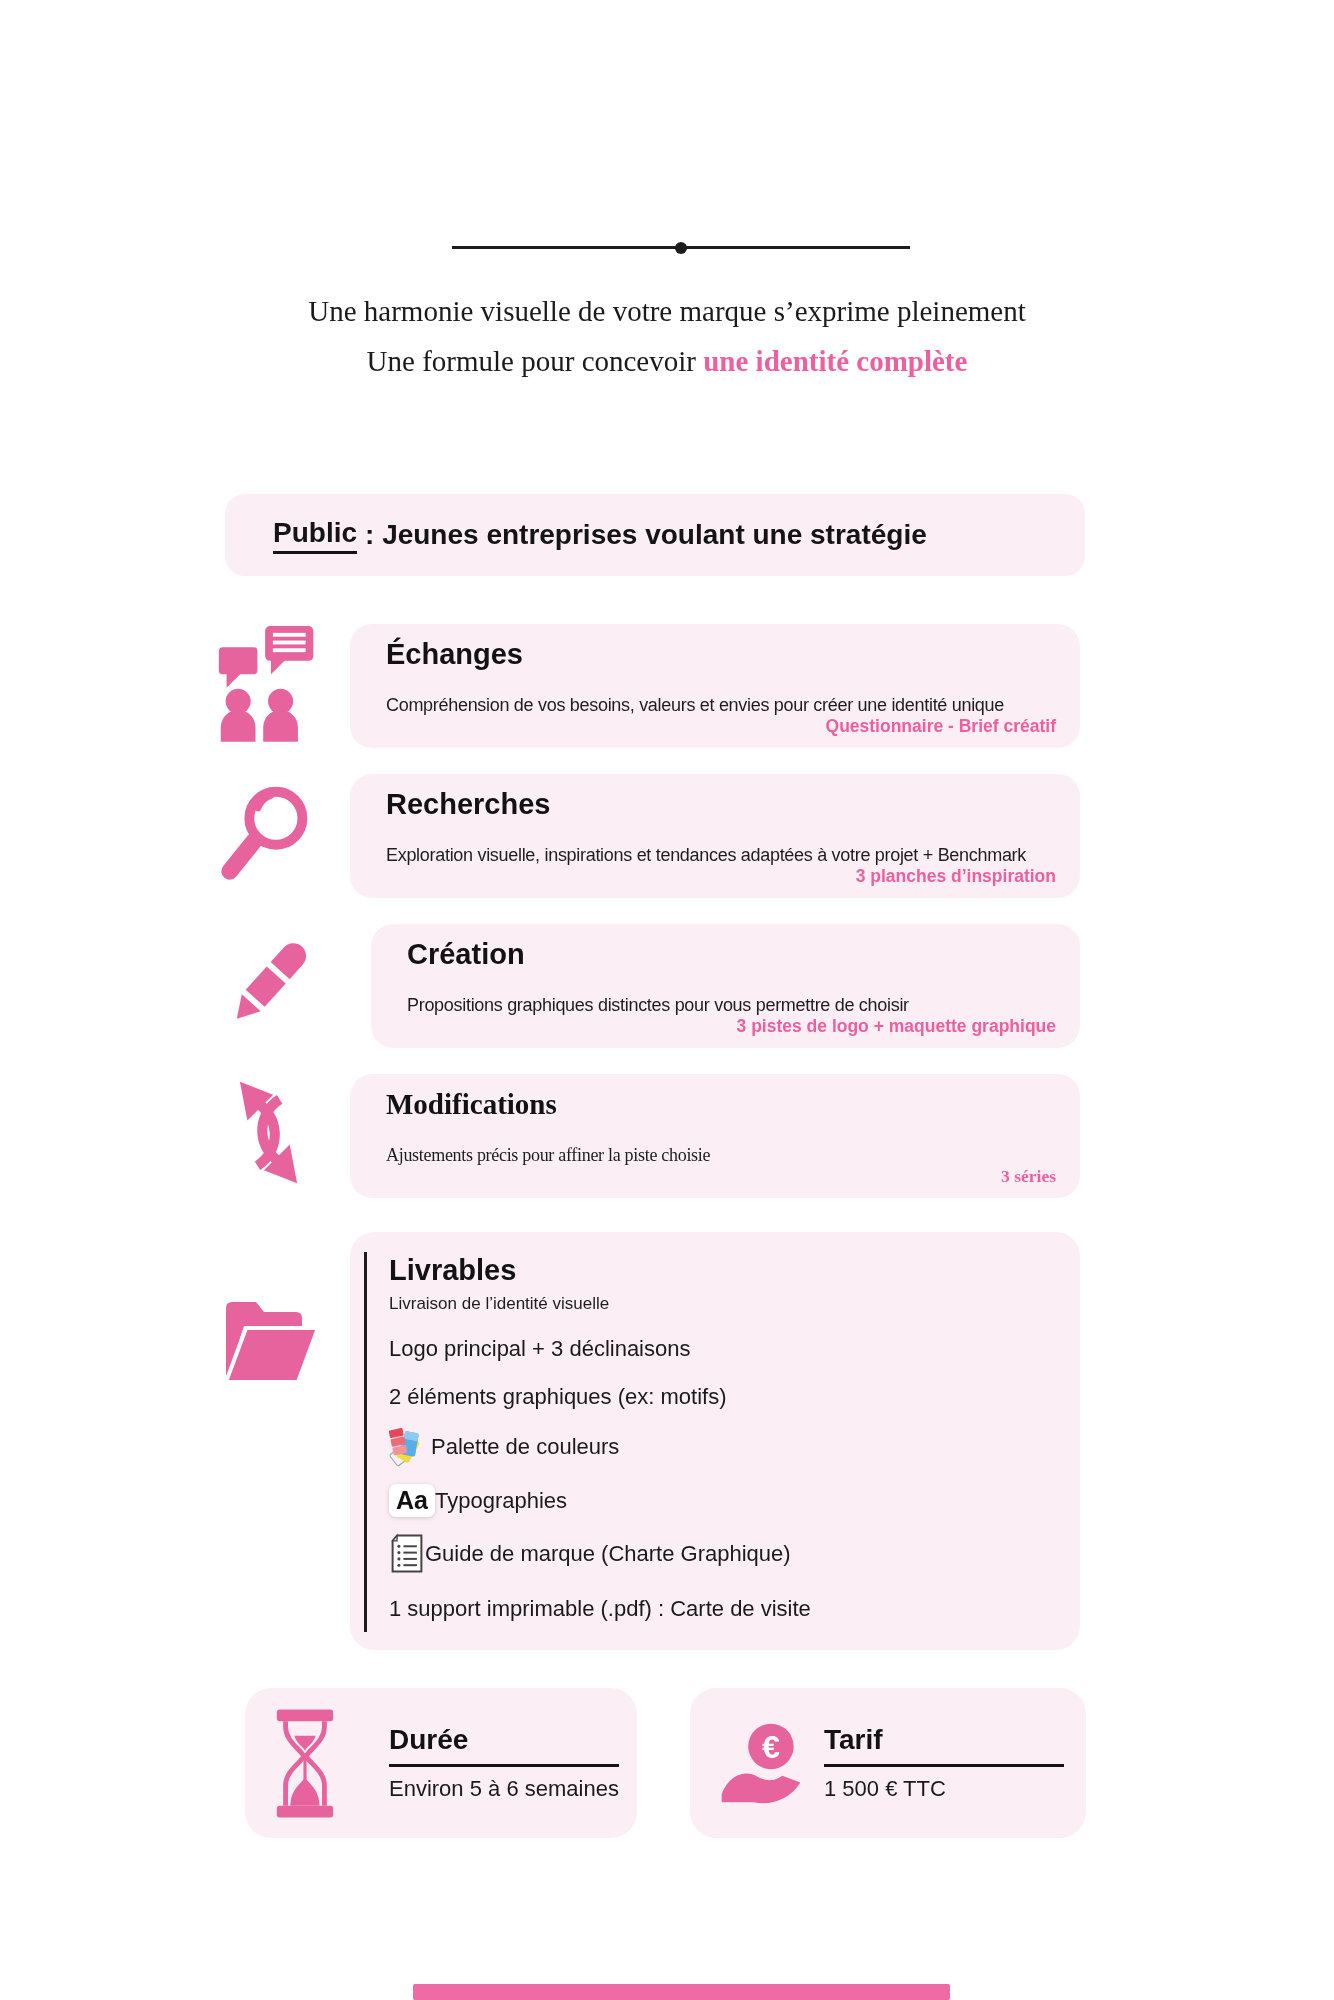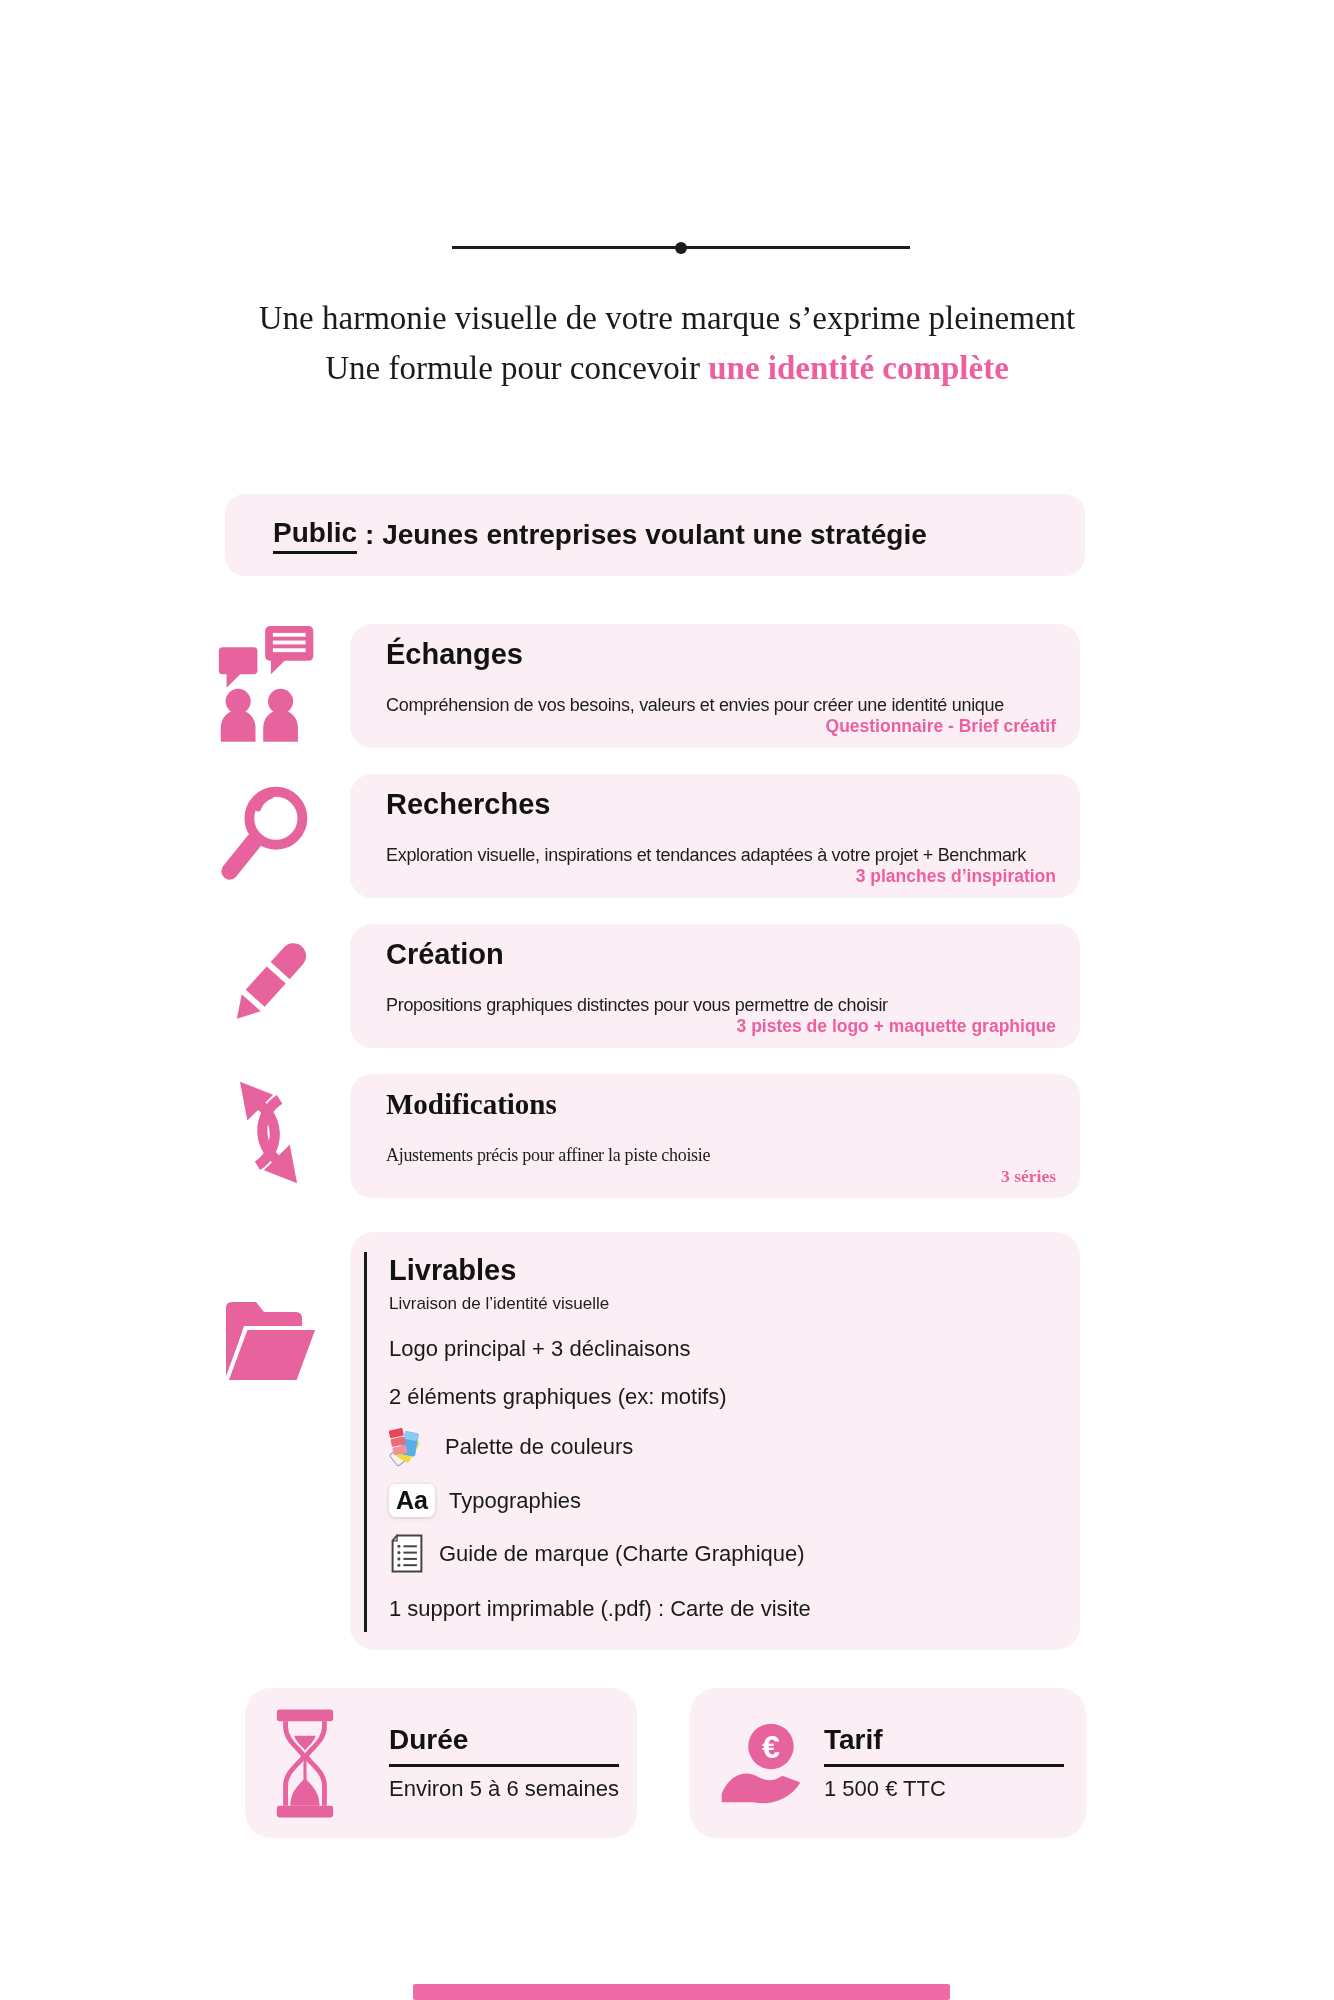--- a/index.html
+++ b/index.html
@@ -11,21 +11,21 @@
   .main-title{
     position:absolute;top:88px;left:0;right:0;text-align:center;
     font-family:"DejaVu Sans","Liberation Sans",sans-serif;
     font-weight:bold;font-size:70px;letter-spacing:1px;color:#141414;line-height:1.1;
   }
   .divider{position:absolute;top:246px;left:452px;width:458px;height:3px;background:#1d1d1d;}
   .divider .dot{position:absolute;left:50%;top:50%;width:12px;height:12px;border-radius:50%;
     background:#1d1d1d;transform:translate(-50%,-50%);}
   .sub1,.sub2{
     position:absolute;left:0;right:0;text-align:center;
-    font-family:"Liberation Serif","DejaVu Serif",serif;font-size:33px;color:#1b1b1b;line-height:1.4;
+    font-family:"Liberation Serif","DejaVu Serif",serif;font-size:29px;color:#1b1b1b;line-height:1.4;
   }
   .sub1{top:262px;}
   .sub2{top:312px;}
   .sub2 .hl{color:#ee5f9f;font-weight:bold;}
   
   .public-card{
     position:absolute;top:494px;left:225px;width:860px;height:82px;background:#fbeff5;
     border-radius:20px;display:flex;align-items:center;padding-left:48px;box-sizing:border-box;
     font-size:28px;font-weight:bold;color:#141414;white-space:nowrap;
   }
@@ -41,21 +41,21 @@
   .step-desc{font-size:18px;letter-spacing:-0.3px;color:#1d1d1d;margin-top:24px;white-space:nowrap;}
   .step-tag{margin-top:auto;text-align:right;font-size:17.5px;font-weight:bold;color:#ee5f9f;white-space:nowrap;}
   
   .liv-row{position:absolute;top:1232px;left:213px;width:867px;display:flex;}
   .liv-icon{width:112px;margin-right:25px;flex:0 0 112px;padding-top:52px;display:flex;justify-content:center;align-items:flex-start;}
   .liv-card{flex:1;min-height:405px;background:#fbeff5;border-radius:24px;padding:20px 24px 18px 14px;box-sizing:border-box;}
   .liv-content{border-left:3px solid #1c1c1c;padding:2px 0 10px 22px;}
   .liv-title{font-size:29px;font-weight:bold;color:#121212;}
   .liv-sub{font-size:17px;color:#1d1d1d;margin-top:7px;}
   .liv-item{font-size:22px;color:#1a1a1a;margin-top:22px;}
-  .liv-item.with-icon{display:flex;align-items:center;gap:14px;margin-top:16px;}
+  .liv-item.with-icon{display:flex;align-items:center;margin-top:16px;}
   .li-icon{display:inline-flex;align-items:center;justify-content:center;}
   .aa-badge{
     display:inline-flex;align-items:center;justify-content:center;background:#ffffff;border-radius:7px;
     padding:2px 7px;font-weight:bold;font-size:25px;color:#111;box-shadow:0 1px 4px rgba(0,0,0,.18);
   }
   
   .f-card{
     position:absolute;top:1688px;height:150px;background:#fbeff5;border-radius:26px;
     display:flex;align-items:center;box-sizing:border-box;padding:18px 22px 18px 26px;
   }
@@ -118,21 +118,21 @@
         <line x1="40" y1="63" x2="15" y2="94" stroke="#e7639e" stroke-width="17" stroke-linecap="round"></line>
       </svg>
     </div>
     <div class="step-card">
       <div class="step-title">Recherches</div>
       <div class="step-desc">Exploration visuelle, inspirations et tendances adaptées à votre projet + Benchmark</div>
       <div class="step-tag">3 planches d’inspiration</div>
     </div>
   </div>
 
-  <div class="step-row" style="top:918px;">
+  <div class="step-row" style="top:918px;gap:21px;">
     <div class="step-icon">
       <svg width="108" height="112" viewBox="0 0 110 110" aria-hidden="true">
         <g fill="#e7639e" transform="rotate(42 55 55)">
           <path d="M42,38 v-20 a13,13 0 0 1 26,0 v20 z"></path>
           <rect x="42" y="44" width="26" height="32"></rect>
           <polygon points="42,82 68,82 55,104"></polygon>
         </g>
       </svg>
     </div>
     <div class="step-card">

